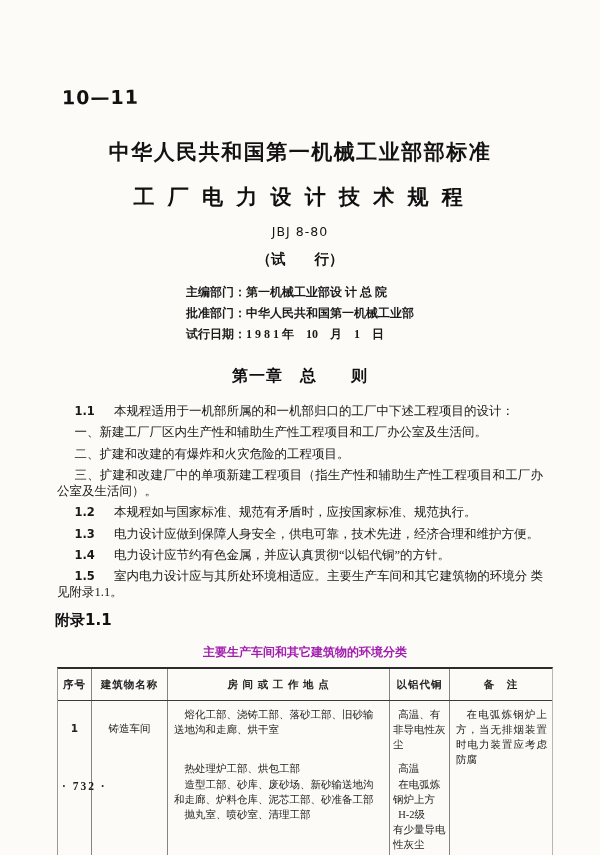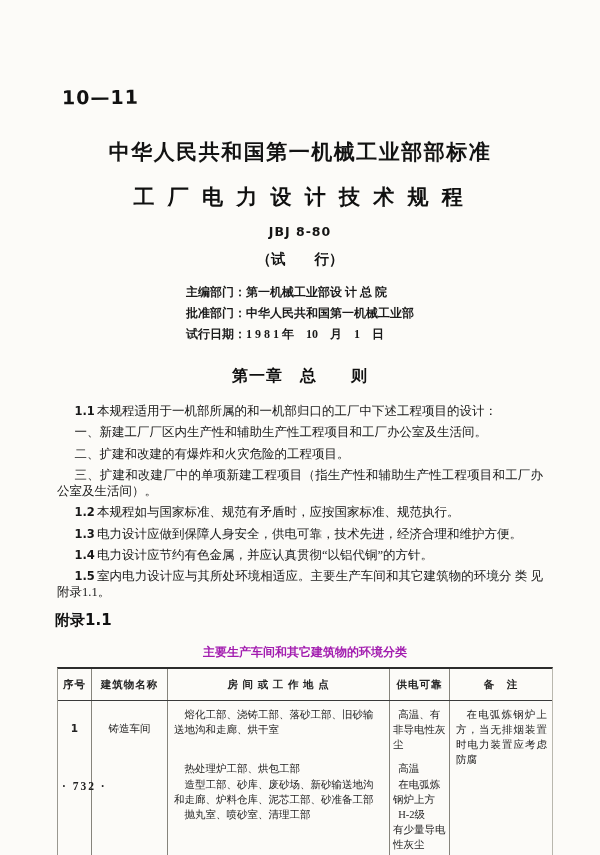--- a/index.html
+++ b/index.html
@@ -27,41 +27,41 @@
     margin:138px 0 0 0;text-align:center;
     font-size:21px;font-weight:bold;letter-spacing:1.5px;color:#131313;
   }
   .doc-title{
     margin:17px 0 0 0;text-align:center;
     font-size:21px;font-weight:bold;letter-spacing:4px;color:#101010;
   }
   .code{
     margin:13px 0 0 0;text-align:center;
     font-family:"DejaVu Sans","Liberation Sans",sans-serif;
-    font-size:12.5px;font-weight:bold;letter-spacing:1px;color:#151515;
+    font-size:12.5px;font-weight:normal;letter-spacing:1px;color:#151515;
   }
   .trial{
     margin:11px 0 0 0;text-align:center;
     font-size:14.5px;font-weight:bold;color:#131313;
   }
   .info-block{
     width:fit-content;margin:13px auto 0;
     font-size:12px;font-weight:600;line-height:1.75;color:#1a1a1a;
   }
   .chapter{
     margin:21px 0 0 0;text-align:center;
     font-size:16px;font-weight:bold;letter-spacing:1px;color:#101010;
   }
   .body-text{
     margin:16px 57px 0 57px;
     font-size:12.5px;line-height:1.3;color:#181818;font-weight:500;
   }
   .body-text p{margin:0 0 5px 0;text-indent:1.4em;text-align:justify;}
   .pnum{font-weight:bold;font-family:"DejaVu Sans","Liberation Sans",sans-serif;font-size:11.5px;}
-  .pnum:not(:empty){margin-right:2px;}
+  .pnum:not(:empty){margin-right:19px;}
   .appendix-label{
     margin:10px 0 0 55px;
     font-family:"DejaVu Sans","Liberation Sans",sans-serif;
     font-size:15px;font-weight:bold;color:#111;
   }
   .table-title{
     margin:14px 47px 0 57px;text-align:center;
     font-size:12px;font-weight:bold;color:#a21caf;
   }
   .tbl{
@@ -133,21 +133,21 @@
 
   <div class="appendix-label">附录1.1</div>
 
   <div class="table-title">主要生产车间和其它建筑物的环境分类</div>
 
   <div class="tbl">
     <div class="tbl-head">
       <div class="th">序号</div>
       <div class="th">建筑物名称</div>
       <div class="th">房 间 或 工 作 地 点</div>
-      <div class="th">供电可靠</div>
+      <div class="th">以铝代铜</div>
       <div class="th">备　注</div>
     </div>
     <div class="tbl-body">
       <div class="c-seq">1</div>
       <div class="c-bld cell-sep">铸造车间</div>
 
       <div class="loc cell-sep g1">熔化工部、浇铸工部、落砂工部、旧砂输送地沟和走廊、烘干室</div>
       <div class="env cell-sep g1">高温、有非导电性灰尘</div>
 
       <div class="loc cell-sep g2">热处理炉工部、烘包工部</div>

